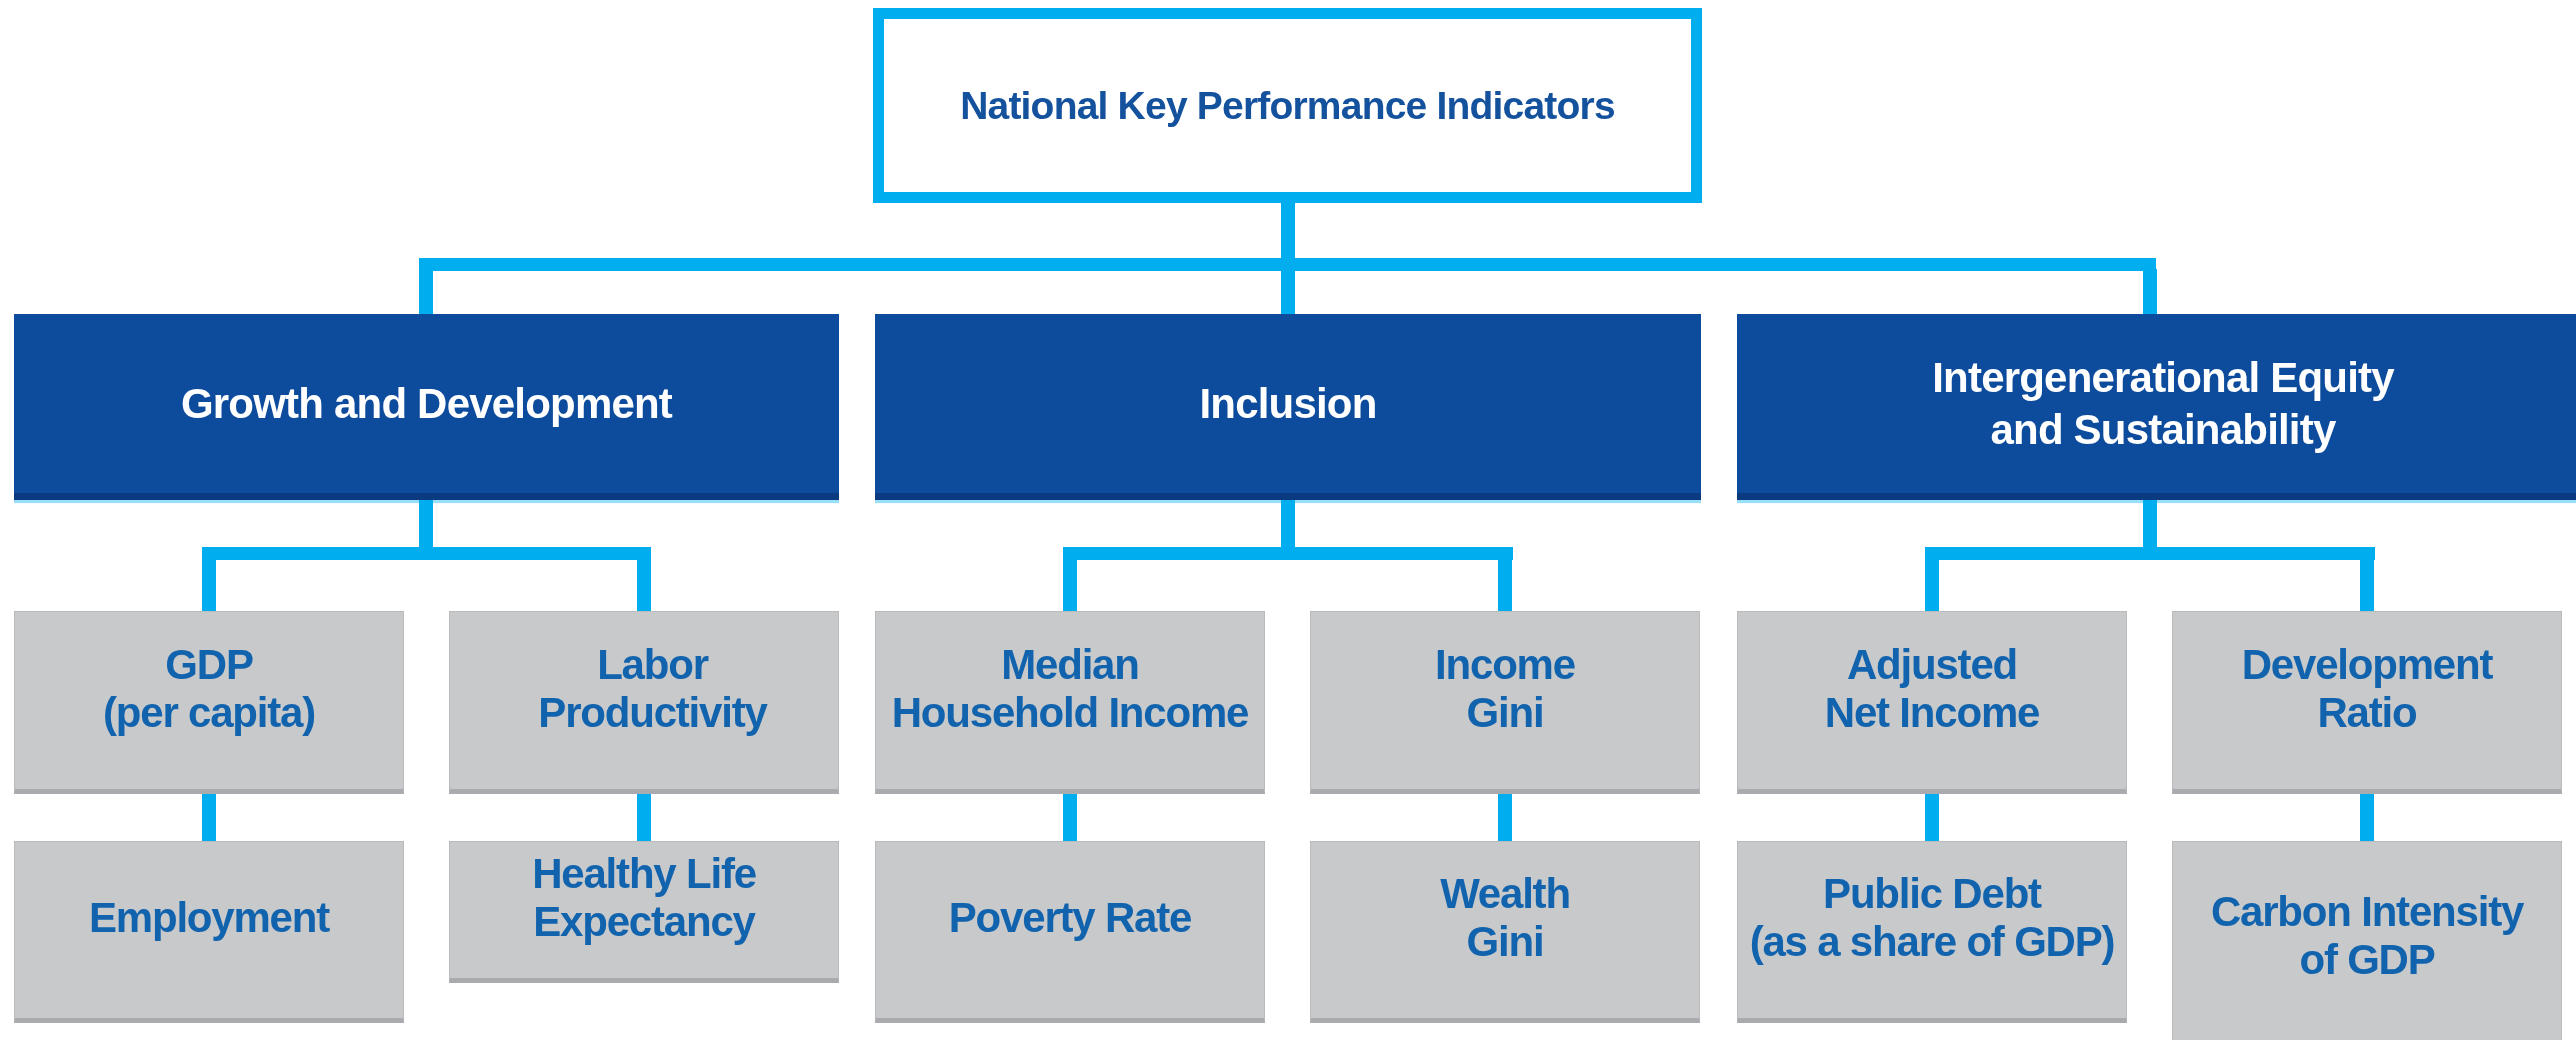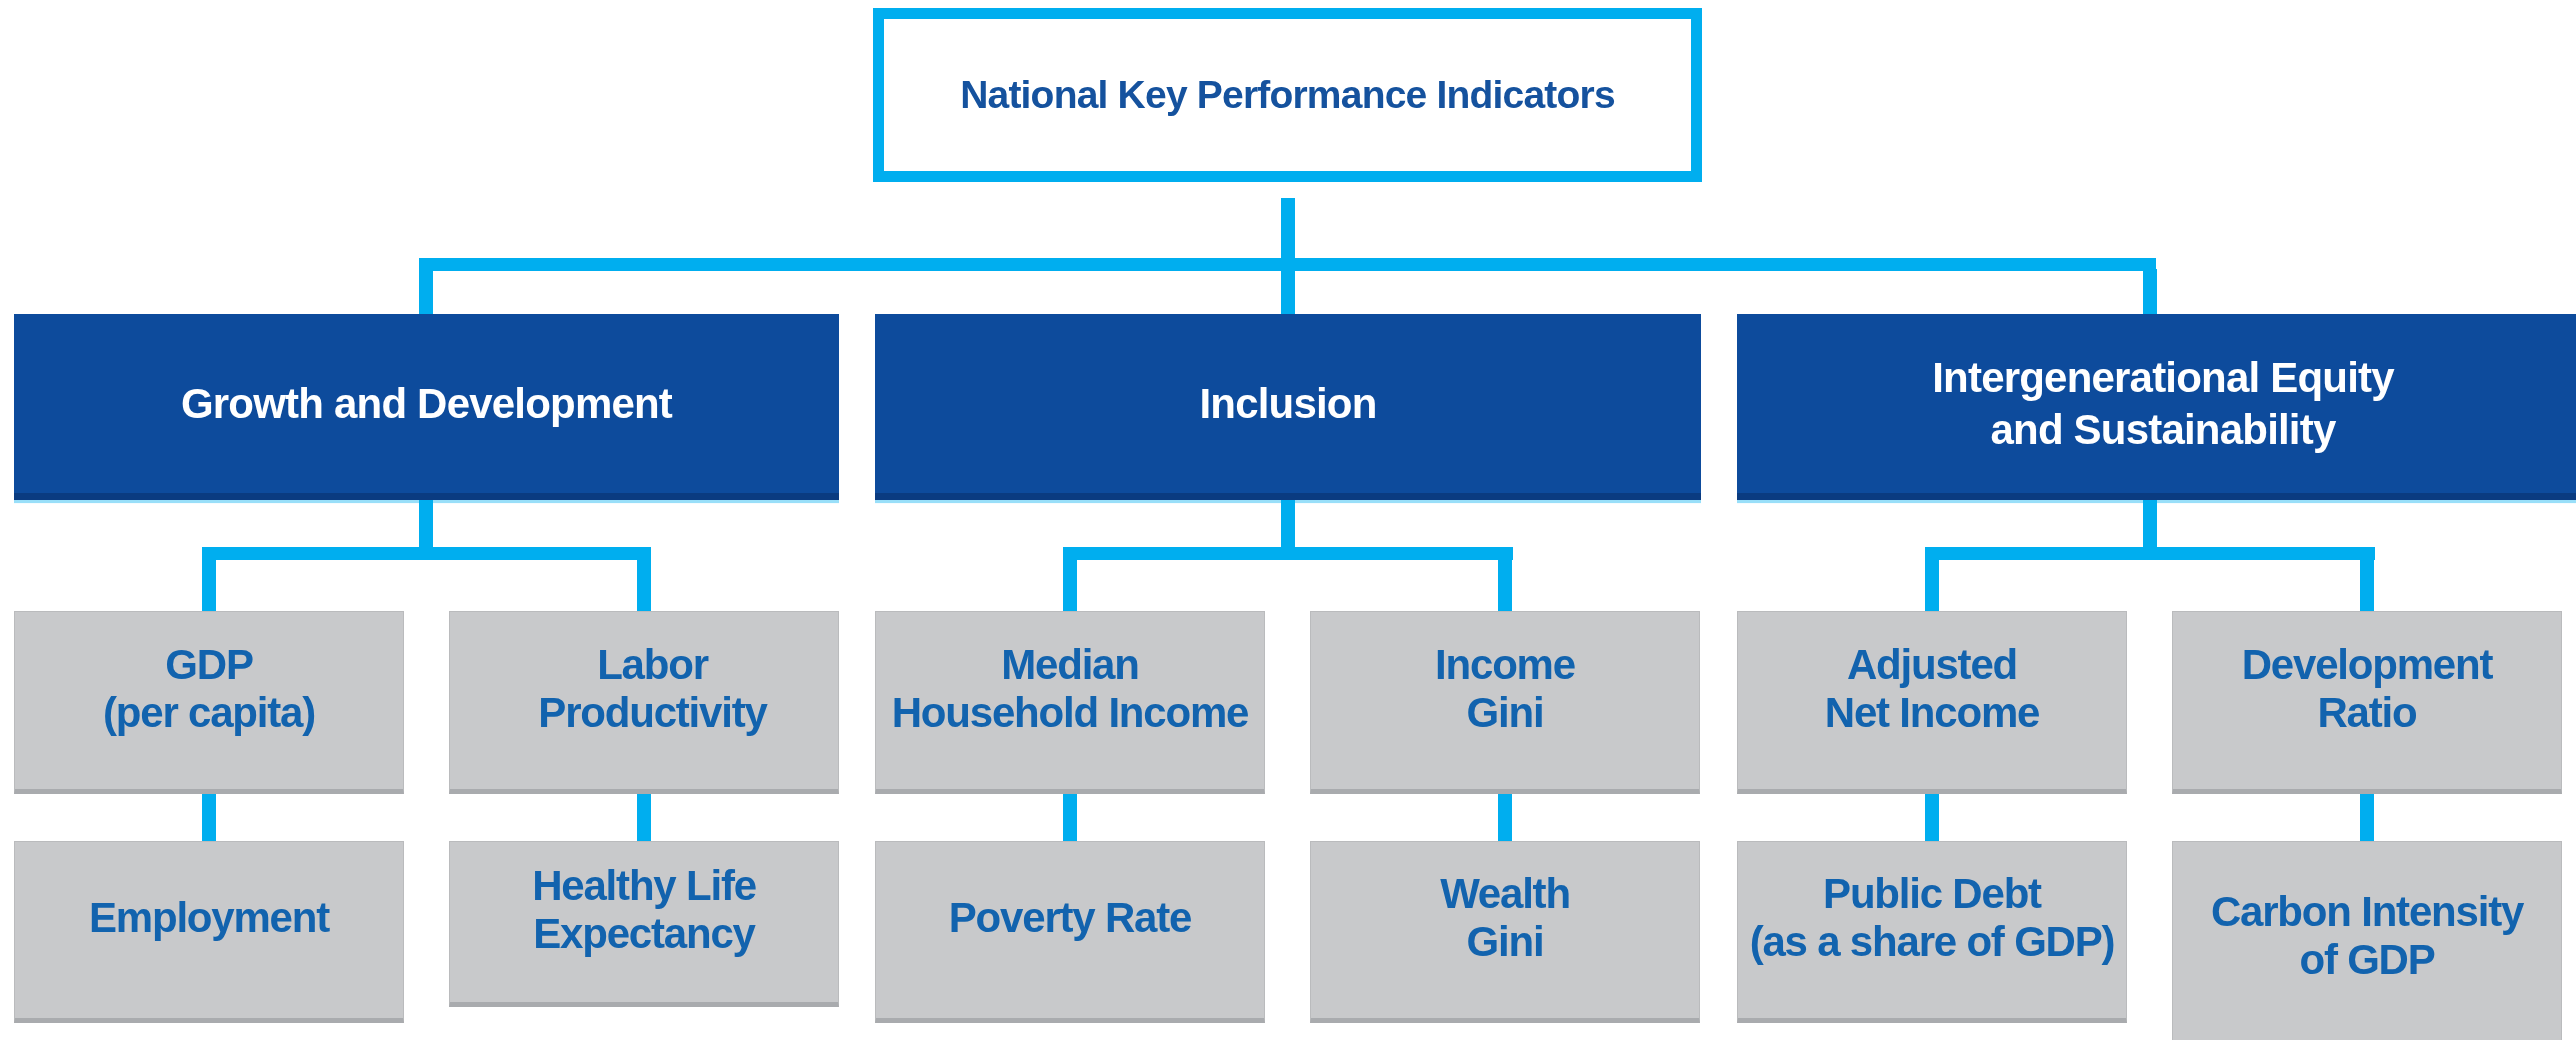--- a/index.html
+++ b/index.html
@@ -57,21 +57,21 @@
   <div class="conn" style="left:1925px; top:558px; width:14px; height:55px;"></div>
   <div class="conn" style="left:2360px; top:558px; width:14px; height:55px;"></div>
 
   <div class="conn" style="left:202px; top:793px; width:14px; height:50px;"></div>
   <div class="conn" style="left:637px; top:793px; width:14px; height:50px;"></div>
   <div class="conn" style="left:1063px; top:793px; width:14px; height:50px;"></div>
   <div class="conn" style="left:1498px; top:793px; width:14px; height:50px;"></div>
   <div class="conn" style="left:1925px; top:793px; width:14px; height:50px;"></div>
   <div class="conn" style="left:2360px; top:793px; width:14px; height:50px;"></div>
 
-  <div class="box root" style="left:873px; top:7.8px; width:829px; height:174px;">
+  <div class="box root" style="left:873px; top:7.8px; width:829px; height:195px;">
     <span class="label">National Key Performance Indicators</span>
   </div>
 
   <div class="box branch" style="left:14px; top:314px; width:825px; height:186px;">
     <span class="label">Growth and Development</span>
   </div>
   <div class="box branch" style="left:875px; top:314px; width:826px; height:186px;">
     <span class="label">Inclusion</span>
   </div>
   <div class="box branch" style="left:1737px; top:314px; width:852px; height:186px;">
@@ -100,21 +100,21 @@
 Net Income</span>
   </div>
   <div class="box child" style="left:2172px; top:611px; width:390px; height:183px;">
     <span class="label">Development
 Ratio</span>
   </div>
 
   <div class="box child" style="left:14px; top:841px; width:390px; height:182px;">
     <span class="label">Employment</span>
   </div>
-  <div class="box child" style="left:449px; top:841px; width:390px; height:166px;align-items:center;">
+  <div class="box child" style="left:449px; top:841px; width:390px; height:142px;align-items:center;">
     <span class="label">Healthy Life
 Expectancy</span>
   </div>
   <div class="box child" style="left:875px; top:841px; width:390px; height:182px;">
     <span class="label">Poverty Rate</span>
   </div>
   <div class="box child" style="left:1310px; top:841px; width:390px; height:182px;">
     <span class="label">Wealth
 Gini</span>
   </div>

